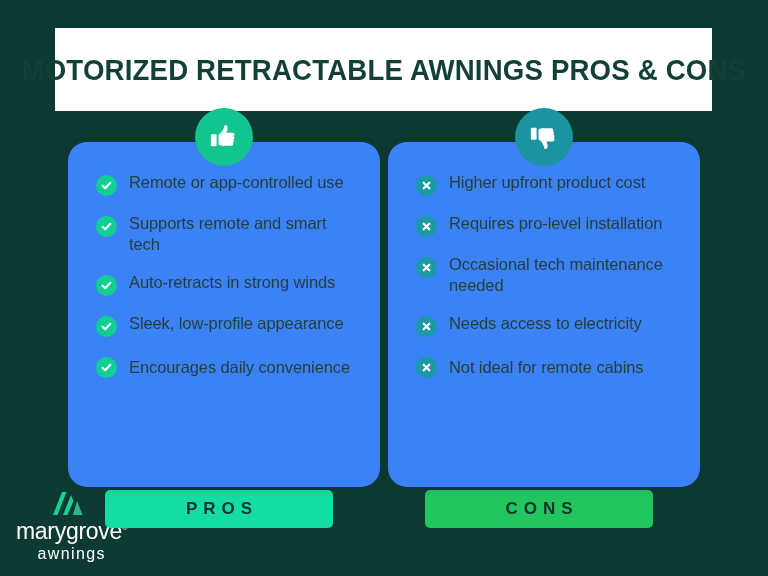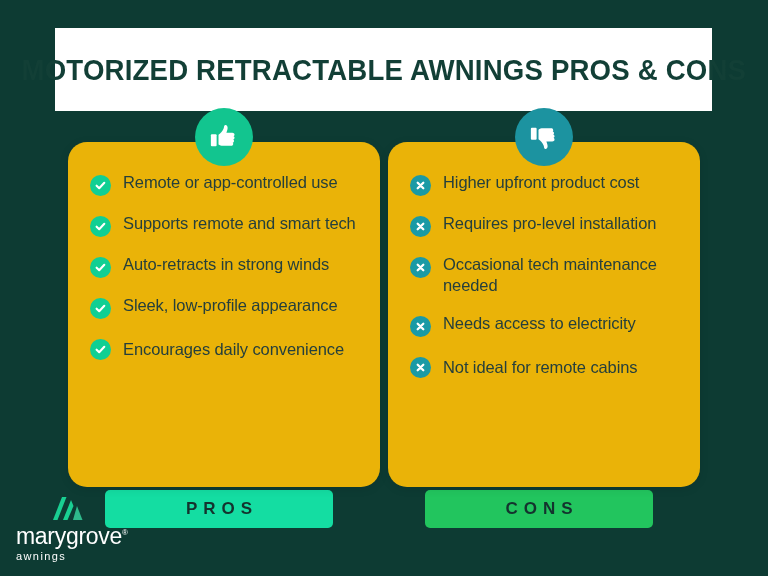--- a/index.html
+++ b/index.html
@@ -90,25 +90,25 @@
     text-indent: 6px;
   }
 
   
   .card {
     position: absolute;
     left: 0;
     top: 34px;
     width: 312px;
     height: 345px;
-    background: #eab308;
+    background: #3b82f6;
     border-radius: 19px;
     z-index: 2;
     box-sizing: border-box;
-    padding: 30px 22px 18px 22px;
+    padding: 30px 22px 18px 28px;
     box-shadow: 0 2px 10px rgba(0,0,0,0.10);
   }
 
   .list {
     list-style: none;
     margin: 0;
     padding: 0;
   }
   .list-item {
     display: flex;
@@ -163,24 +163,24 @@
     font-weight: 500;
     letter-spacing: -0.3px;
     position: relative;
   }
   .logo-reg {
     font-size: 8px;
     vertical-align: super;
     color: #ffffff;
   }
   .logo-sub {
-    font-size: 11px;
+    font-size: 16px;
     color: #ffffff;
     letter-spacing: 1.4px;
-    text-align: left;
+    text-align: center;
     margin-top: 3px;
   }
 </style>
 </head>
 <body>
 
 <div class="title-banner">
   <div class="title-text">Motorized Retractable Awnings Pros &amp; Cons</div>
 </div>
 

